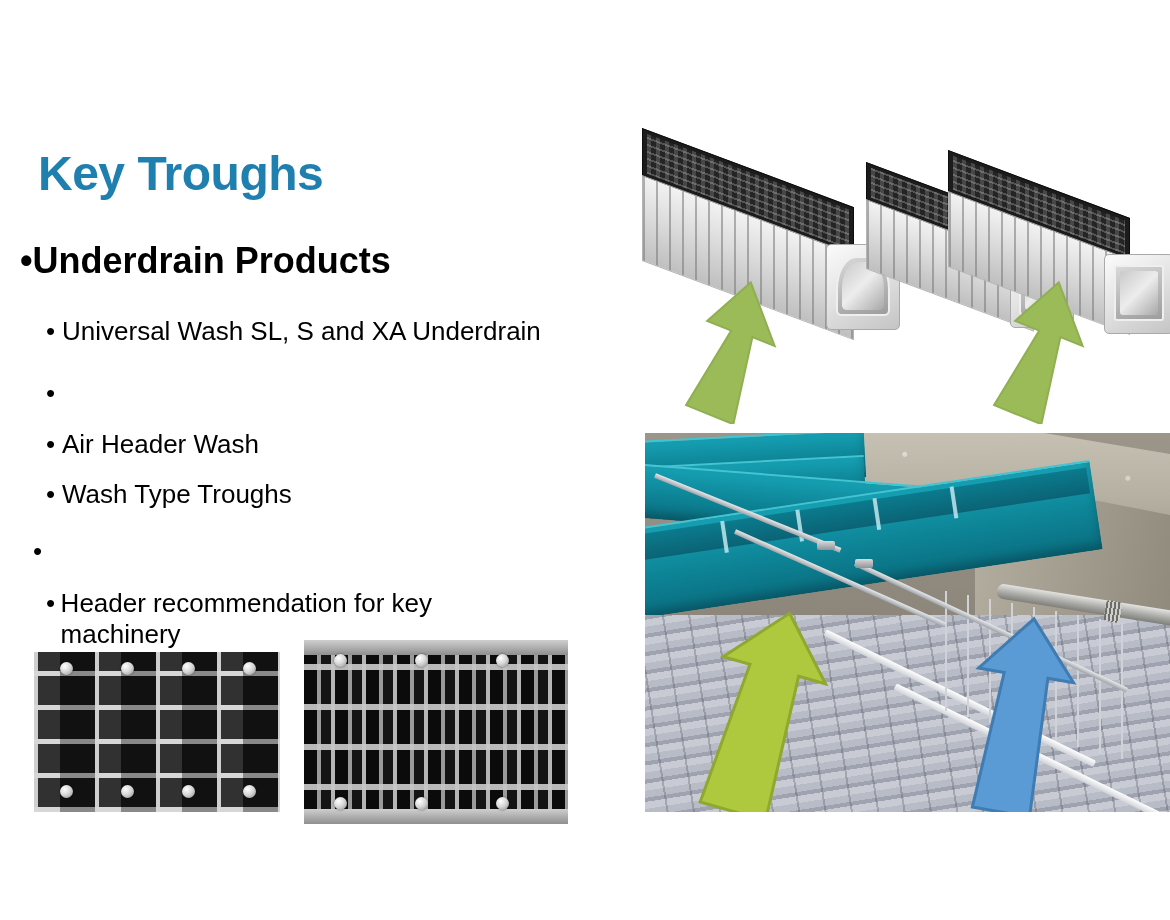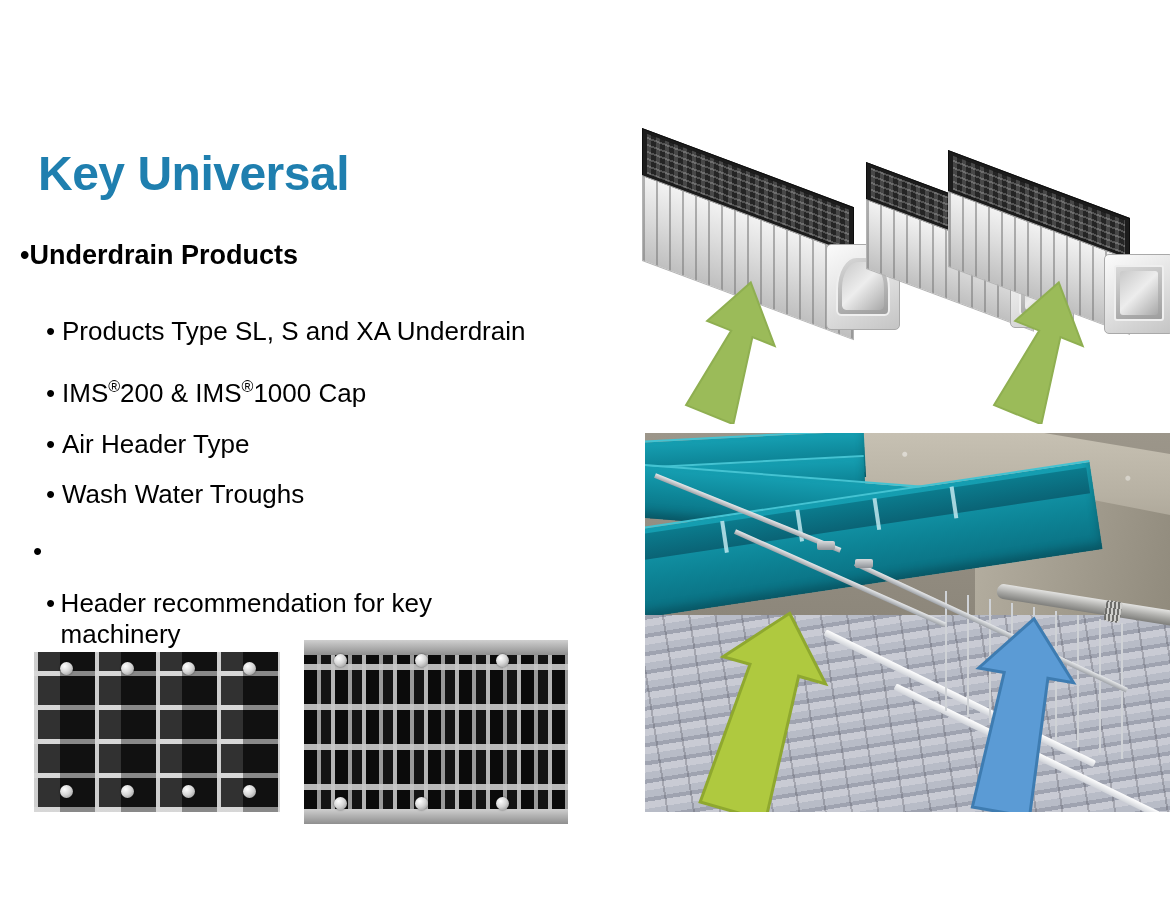--- a/index.html
+++ b/index.html
@@ -27,21 +27,21 @@
     font-size: 48px;
     font-weight: bold;
     color: #1F7FAF;
     letter-spacing: -0.5px;
     white-space: nowrap;
   }
   #subhead {
     position: absolute;
     left: 20px;
     top: 240px;
-    font-size: 27px;
+    font-size: 36px;
     font-weight: bold;
     color: #000000;
     white-space: nowrap;
   }
   .blist { position: absolute; }
   .brow {
     display: flex;
     align-items: baseline;
     color: #000000;
     white-space: nowrap;
@@ -315,46 +315,45 @@
     width: 18px; height: 9px;
     background: linear-gradient(180deg,#d7d9db,#8f9398);
     border-radius: 2px;
   }
 </style>
 </head>
 <body>
 
 <div id="slide">
 
-  <div id="title">Key Universal</div>
+  <div id="title">Key Troughs</div>
 
   <div id="subhead">
     <span>•</span><span>Underdrain Products</span>
   </div>
 
   <div id="lvl2" class="blist">
 
     <div class="brow" id="r-universal">
       <span class="bdot">•</span>
-      <span class="btxt">Products Type SL, S and XA Underdrain</span>
+      <span class="btxt">Universal Wash SL, S and XA Underdrain</span>
     </div>
 
     <div class="brow" id="r-ims">
       <span class="bdot">•</span>
-      <span class="btxt"><span>IMS</span><sup class="reg">®</sup><span>200 &amp; IMS</span><sup class="reg">®</sup><span>1000 Cap</span></span>
     </div>
 
     <div class="brow" id="r-air">
       <span class="bdot">•</span>
-      <span class="btxt">Air Header Type</span>
+      <span class="btxt">Air Header Wash</span>
     </div>
 
     <div class="brow" id="r-wash">
       <span class="bdot">•</span>
-      <span class="btxt">Wash Water Troughs</span>
+      <span class="btxt">Wash Type Troughs</span>
     </div>
   </div>
 
   <div id="lvl3" class="blist">
     <div class="brow" id="r-outline">
       <span class="bdot">•</span>
     </div>
     <div class="brow" id="r-design">
       <span class="bdot">•</span>
       <span class="btxt">Header recommendation for key machinery</span>

